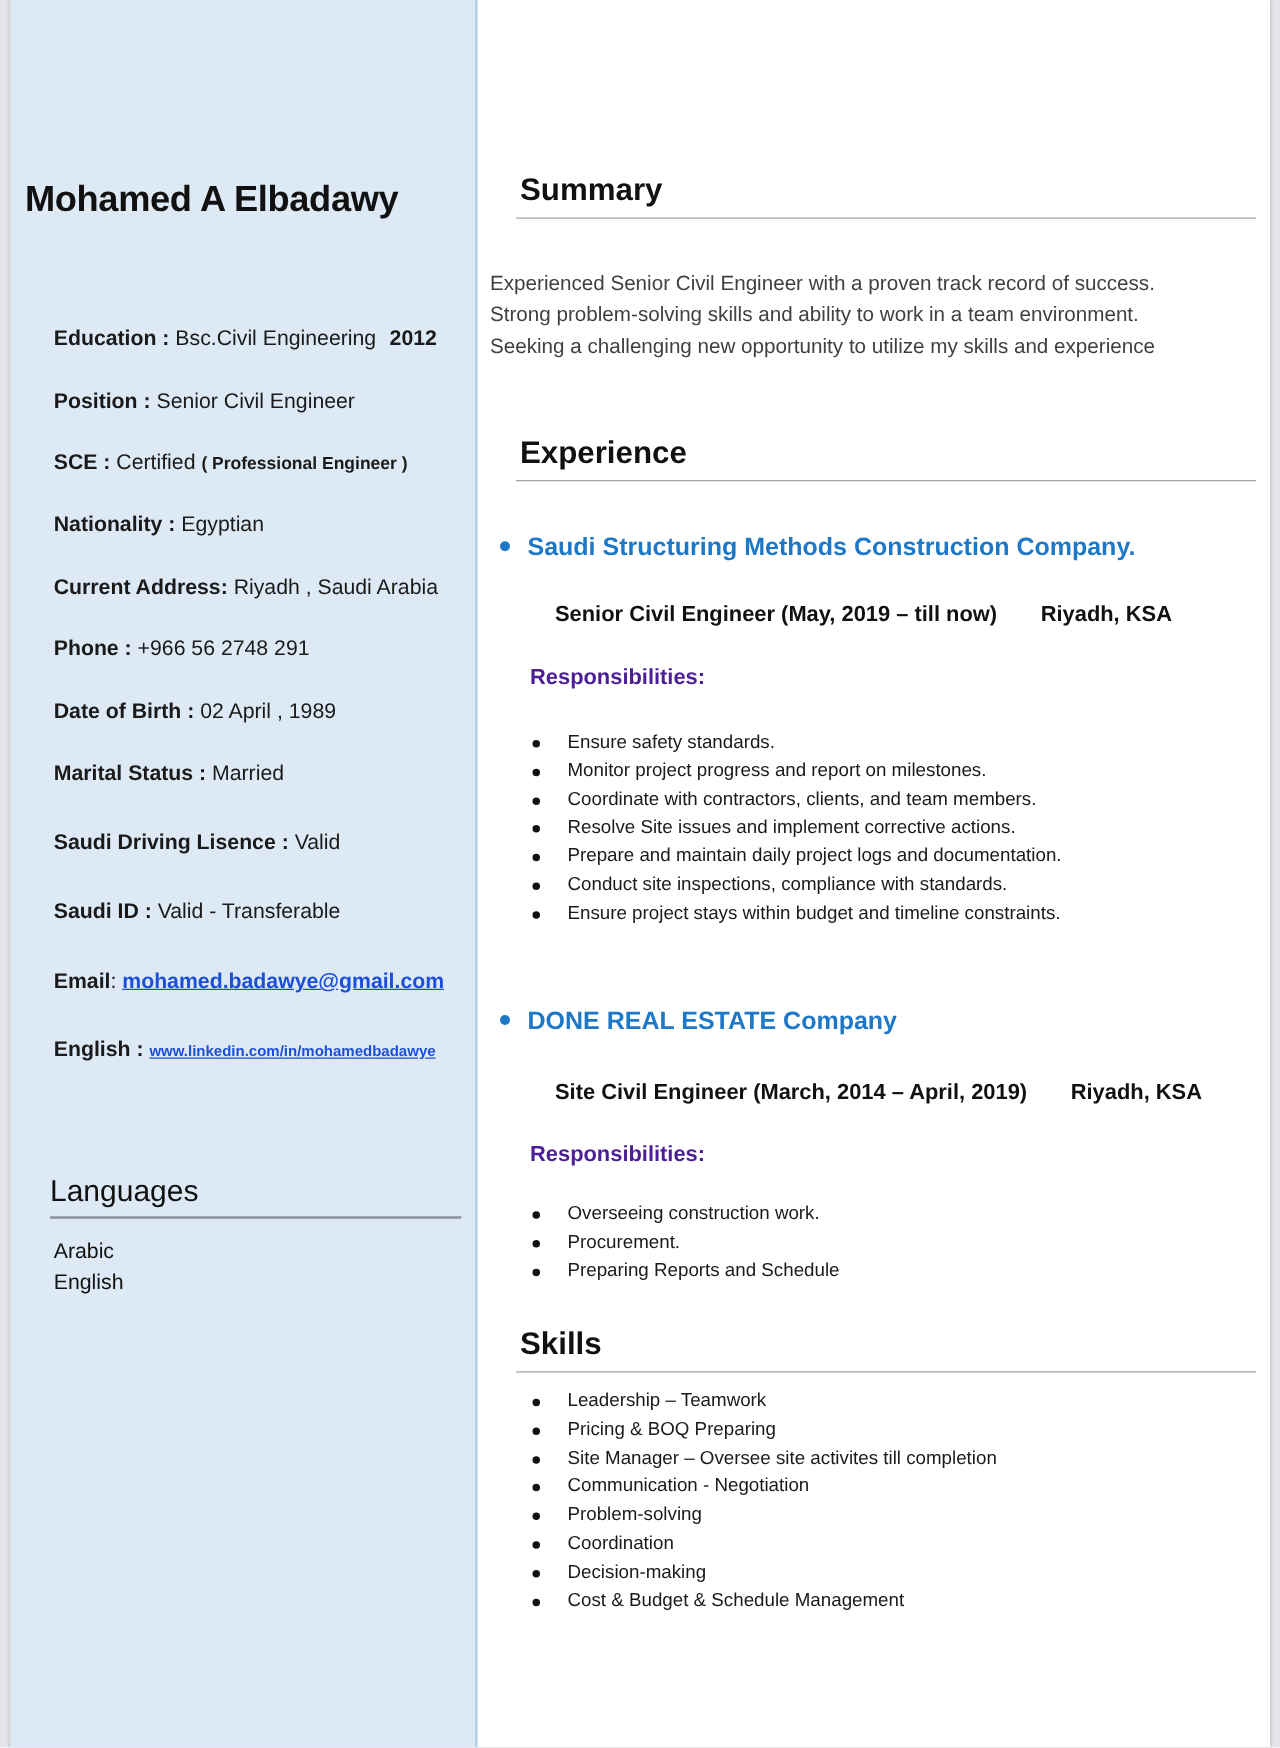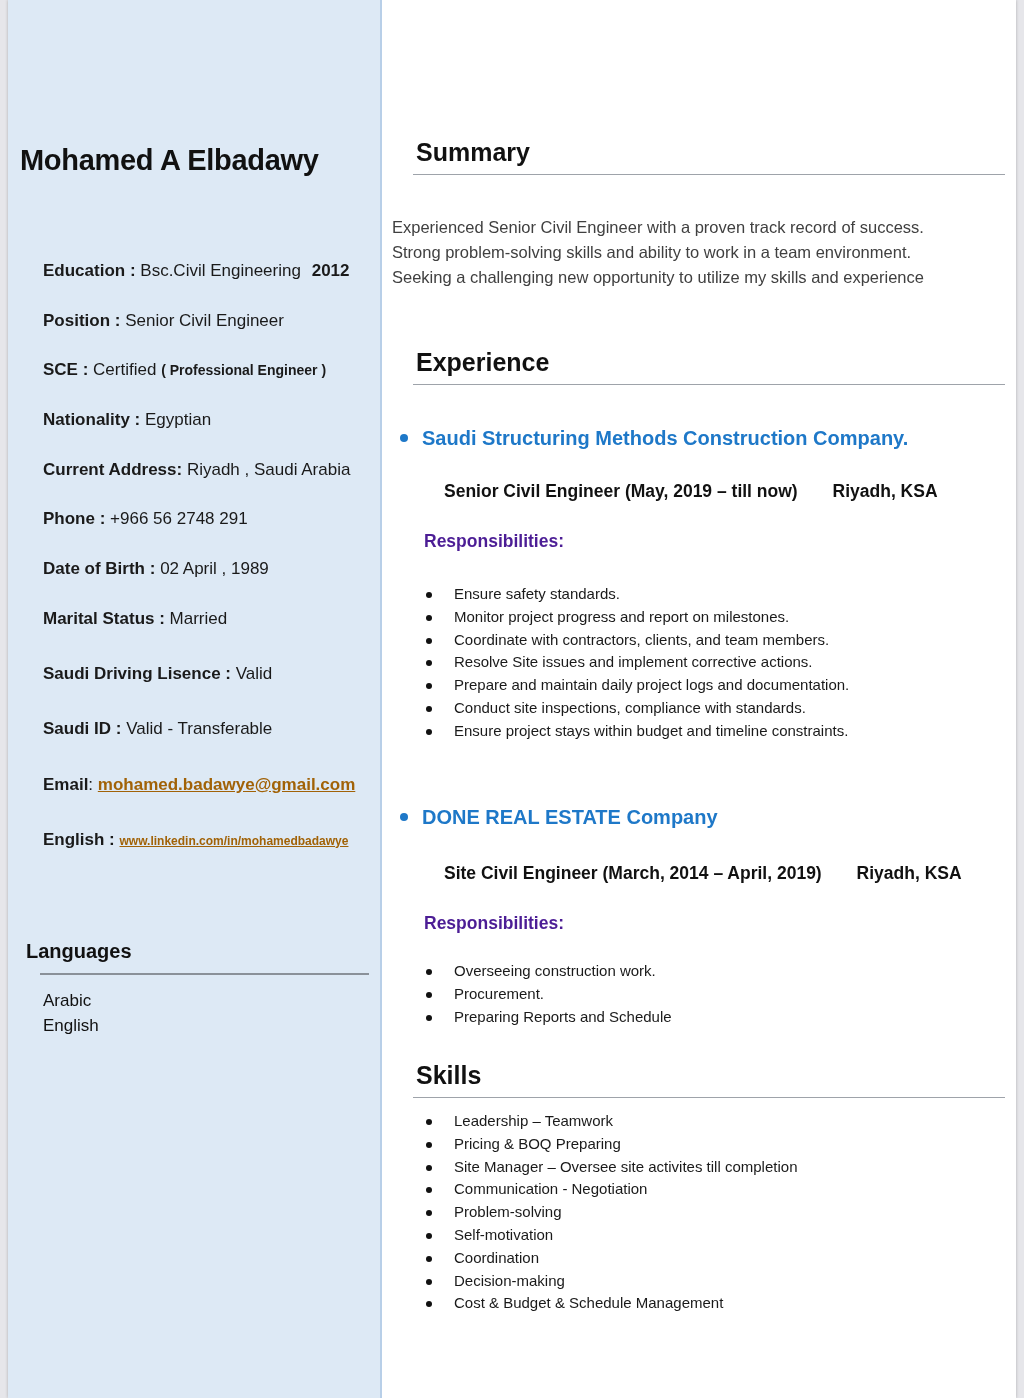--- a/index.html
+++ b/index.html
@@ -23,26 +23,26 @@
     position: absolute; left: 20px; top: 144px;
     font-size: 29px; font-weight: bold; color: #111; letter-spacing: -0.3px;
     white-space: nowrap;
   }
   .info-row {
     position: absolute; left: 43px; font-size: 17px; white-space: nowrap; color: #1a1a1a;
   }
   .info-row .lbl { font-weight: bold; }
   .info-row .small-bold { font-weight: bold; font-size: 14px; }
   .info-row .yr { font-weight: bold; margin-left: 6px; }
-  .link { color: #a16207; text-decoration: underline; }
+  .link { color: #1d4ed8; text-decoration: underline; }
   .email-link { font-weight: bold; font-size: 17px; }
   .linkedin-link { font-weight: bold; font-size: 12px; }
 
   .lang-heading {
-    position: absolute; left: 26px; top: 940px; font-size: 20px; font-weight: bold; color: #111;
+    position: absolute; left: 40px; top: 940px; font-size: 24px; font-weight: normal; color: #111;
   }
   .lang-rule {
     position: absolute; left: 40px; top: 973px; width: 329px; height: 0;
     border-top: 2px solid #8a9199;
   }
   .lang-list { position: absolute; left: 43px; top: 988px; font-size: 17px; line-height: 25px; }
 
   .sec-heading {
     position: absolute; left: 416px; font-size: 25px; font-weight: bold; color: #111;
   }
@@ -189,17 +189,16 @@
 </ul>
 
 <div class="sec-heading" style="top:1061px">Skills</div>
 <div class="sec-rule" style="top:1097px"></div>
 <ul class="bullets" style="top:1110px">
   <li>Leadership – Teamwork</li>
   <li>Pricing &amp; BOQ Preparing</li>
   <li>Site Manager – Oversee site activites till completion</li>
   <li>Communication - Negotiation</li>
   <li>Problem-solving</li>
-  <li>Self-motivation</li>
   <li>Coordination</li>
   <li>Decision-making</li>
   <li>Cost &amp; Budget &amp; Schedule  Management</li>
 </ul>
 
 </body></html>

